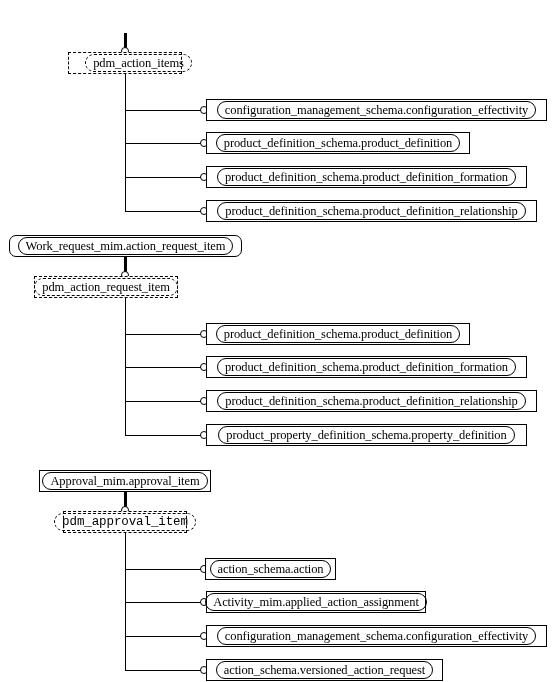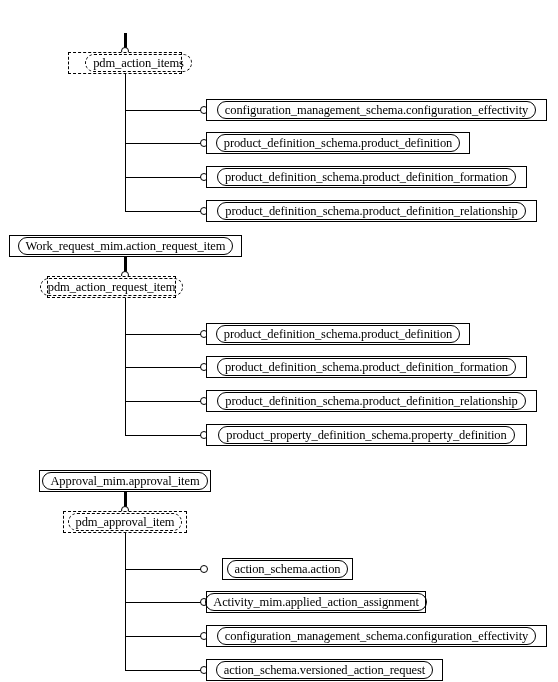--- a/index.html
+++ b/index.html
@@ -119,28 +119,28 @@
   <div class="node solid" style="left:206px; top:166px; width:321px;">
     <span class="inner">product_definition_schema.product_definition_formation</span>
   </div>
 
   <div class="hline" style="left:125px; top:211px; width:78px;"></div>
   <div class="circ" style="left:200px; top:207px;"></div>
   <div class="node solid" style="left:206px; top:200px; width:331px;">
     <span class="inner">product_definition_schema.product_definition_relationship</span>
   </div>
 
-  <div class="node solid" style="left:9px; top:235px; width:233px;">
+  <div class="node solid" style="left:9px; top:235px; width:233px;border-radius:7px;">
     <span class="inner">Work_request_mim.action_request_item</span>
   </div>
 
   <div class="vline thick" style="left:124px; top:257px; height:18px;"></div>
   <div class="circ" style="left:121px; top:271px;"></div>
 
-  <div class="node dashed" style="left:47px; top:276px; width:129px;">
+  <div class="node dashed" style="left:34px; top:276px; width:144px;">
     <span class="inner">pdm_action_request_item</span>
   </div>
 
   <div class="vline" style="left:125px; top:298px; height:138px;"></div>
 
   <div class="hline" style="left:125px; top:334px; width:78px;"></div>
   <div class="circ" style="left:200px; top:330px;"></div>
   <div class="node solid" style="left:206px; top:323px; width:264px;">
     <span class="inner">product_definition_schema.product_definition</span>
   </div>
@@ -163,29 +163,29 @@
     <span class="inner">product_property_definition_schema.property_definition</span>
   </div>
 
   <div class="node solid" style="left:39px; top:470px; width:172px;">
     <span class="inner">Approval_mim.approval_item</span>
   </div>
 
   <div class="vline thick" style="left:124px; top:492px; height:18px;"></div>
   <div class="circ" style="left:121px; top:506px;"></div>
 
-  <div class="node dashed" style="left:63px; top:511px; width:124px;">
+  <div class="node dashed" style="left:63px; top:511px; width:124px;font-family:Liberation Mono, monospace;">
     <span class="inner">pdm_approval_item</span>
   </div>
 
   <div class="vline" style="left:125px; top:533px; height:138px;"></div>
 
   <div class="hline" style="left:125px; top:569px; width:78px;"></div>
   <div class="circ" style="left:200px; top:565px;"></div>
-  <div class="node solid" style="left:222px; top:558px; width:131px;">
+  <div class="node solid" style="left:205px; top:558px; width:131px;">
     <span class="inner">action_schema.action</span>
   </div>
 
   <div class="hline" style="left:125px; top:602px; width:78px;"></div>
   <div class="circ" style="left:200px; top:598px;"></div>
   <div class="node solid" style="left:206px; top:591px; width:220px;">
     <span class="inner">Activity_mim.applied_action_assignment</span>
   </div>
 
   <div class="hline" style="left:125px; top:636px; width:78px;"></div>

